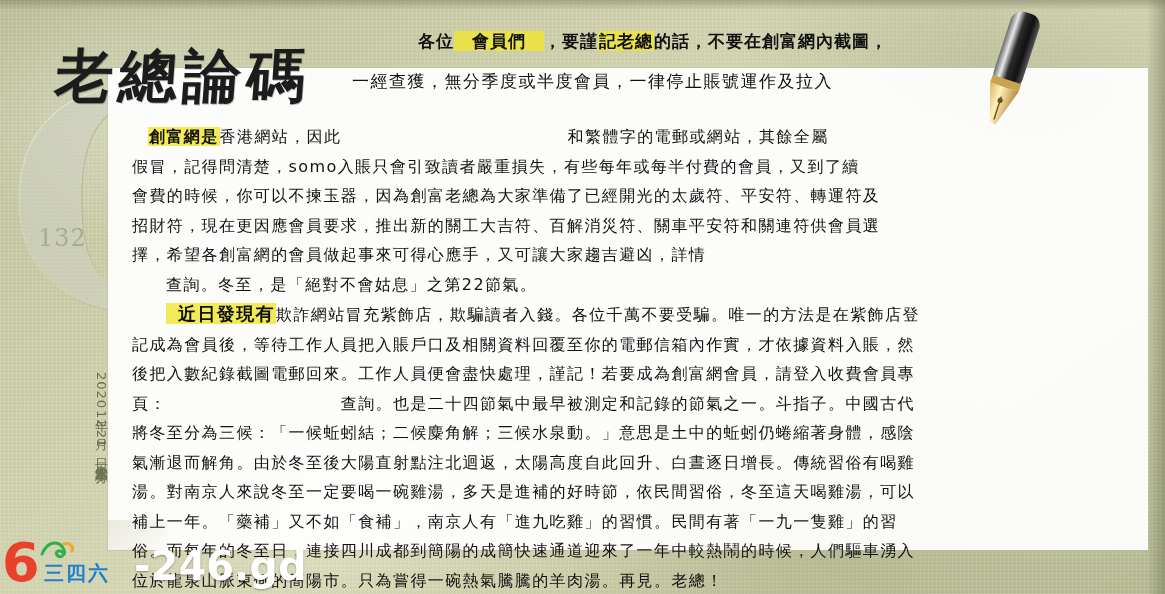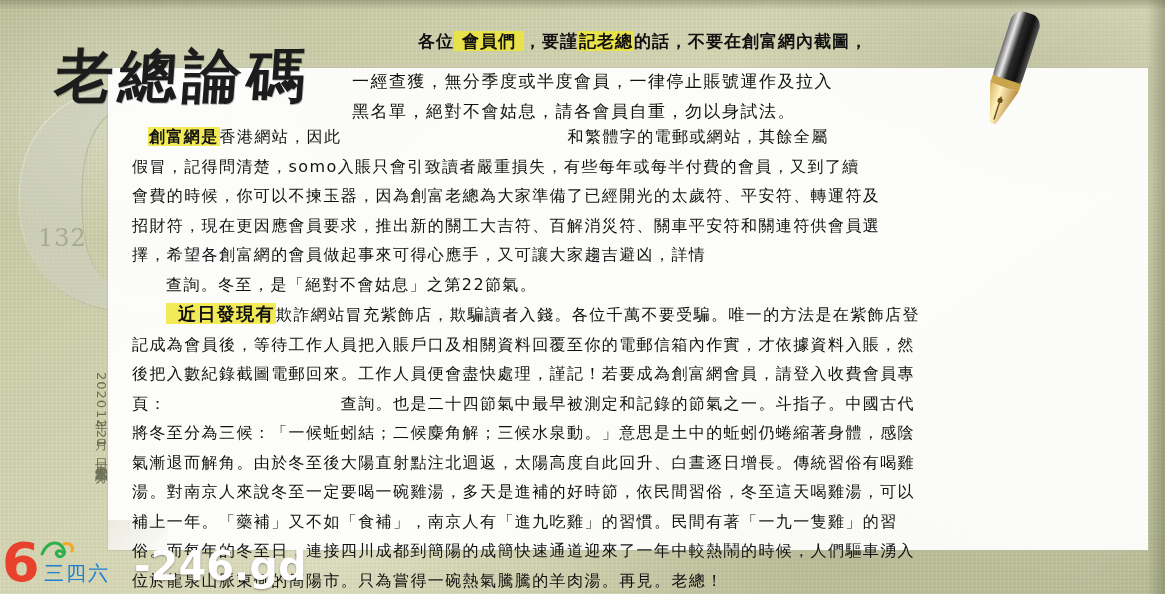--- a/index.html
+++ b/index.html
@@ -67,21 +67,21 @@
     text-shadow:1px 1px 0 rgba(0,0,0,.25);
     transform:skewX(-4deg);
     white-space:nowrap;
   }
   
   .banner{
     position:absolute;left:418px;top:30px;
     font-size:17px;font-weight:700;color:#111;white-space:nowrap;
     letter-spacing:1px;
   }
-  .banner .hl{background:#e9e24a;padding:0 8px;}
+  .banner .hl{background:#e9e24a;padding:0 18px;}
   .banner .hl2{background:#e9e24a;padding:0 1px;}
   
   .pen{
     position:absolute;left:975px;top:10px;width:70px;height:120px;
     transform:rotate(18deg);
     pointer-events:none;
   }
   
   .hand{
     font-family:"DejaVu Sans","Liberation Sans",sans-serif;
@@ -106,21 +106,21 @@
   .wm{
     position:absolute;left:0;bottom:4px;width:300px;height:60px;
   }
   .wm-6{
     position:absolute;left:2px;bottom:0px;
     font-family:"DejaVu Sans","Liberation Sans",sans-serif;
     font-size:54px;font-weight:700;color:#e8412c;line-height:54px;
   }
   .wm-cn{
     position:absolute;left:44px;bottom:6px;
-    font-size:20px;font-weight:400;color:#1d7fd0;letter-spacing:2px;
+    font-size:20px;font-weight:700;color:#1d7fd0;letter-spacing:2px;
     line-height:22px;
   }
   .wm-dom{
     position:absolute;left:134px;bottom:2px;
     font-size:40px;font-weight:700;color:#ffffff;letter-spacing:0px;
     line-height:44px;text-shadow:0 1px 2px rgba(0,0,0,.35);
   }
   .wm-swirl{
     position:absolute;left:40px;bottom:28px;width:36px;height:26px;
   }
@@ -175,21 +175,20 @@
       <rect x="20" y="0" width="30" height="78" rx="12" fill="url(#barrel)"></rect>
       <rect x="20" y="70" width="30" height="8" fill="#c9a44c"></rect>
       <path d="M20 78 L50 78 L38 116 L32 116 Z" fill="url(#nibg)"></path>
       <path d="M35 88 L35 112" stroke="#6b4f16" stroke-width="1.4"></path>
       <circle cx="35" cy="92" r="2.6" fill="#6b4f16"></circle>
     </svg>
   </div>
 
   <div class="lead hand">
     <div>一經查獲，無分季度或半度會員，一律停止賬號運作及拉入</div>
-    <div>黑名單，絕對不會姑息，請各會員自重，勿以身試法。</div>
   </div>
 
   <div class="para-block hand">
     <p><span class="hl-y strong">創富網是</span>香港網站，因此　　　　　　　　　　　　　和繁體字的電郵或網站，其餘全屬</p>
     <p>假冒，記得問清楚，somo入賬只會引致讀者嚴重損失，有些每年或每半付費的會員，又到了續</p>
     <p>會費的時候，你可以不揀玉器，因為創富老總為大家準備了已經開光的太歲符、平安符、轉運符及</p>
     <p>招財符，現在更因應會員要求，推出新的關工大吉符、百解消災符、關車平安符和關連符供會員選</p>
     <p>擇，希望各創富網的會員做起事來可得心應手，又可讓大家趨吉避凶，詳情</p>
     <p><span class="indent"></span><span>查詢。冬至，是「絕對不會姑息」之第22節氣。</span></p>
     <p><span class="indent"></span><span class="hl-y big">近日發現有</span><span>欺詐網站冒充紫飾店，欺騙讀者入錢。各位千萬不要受騙。唯一的方法是在紫飾店登</span></p>

